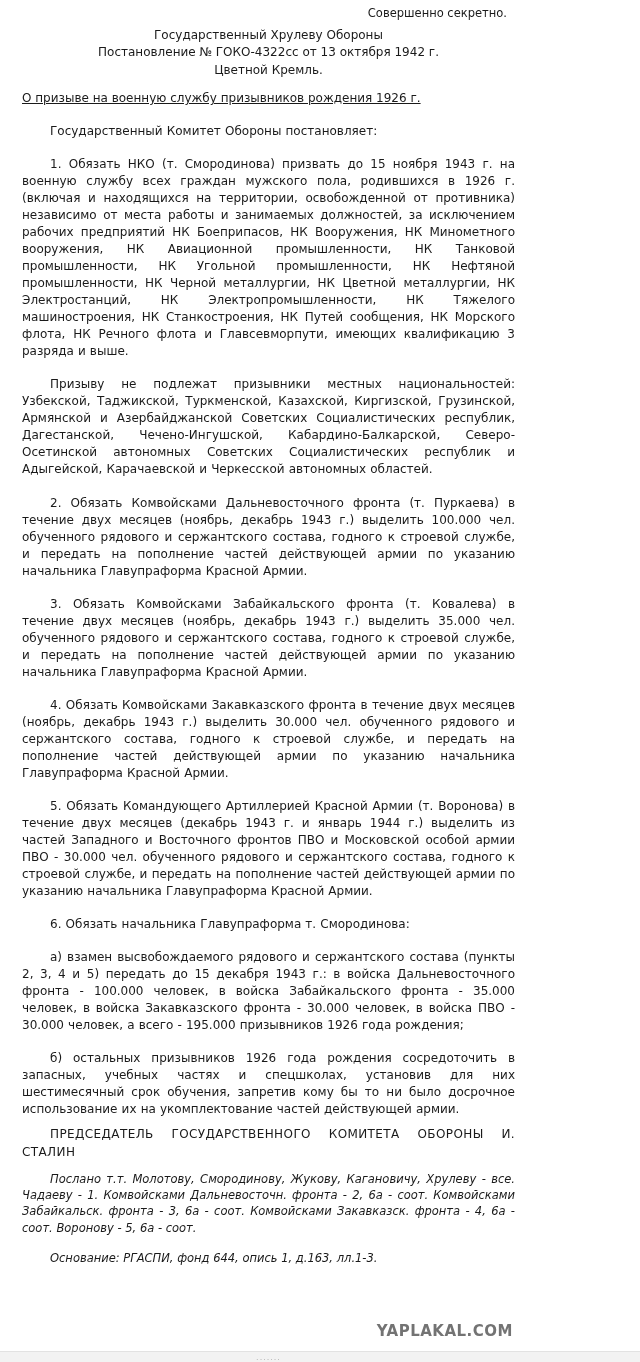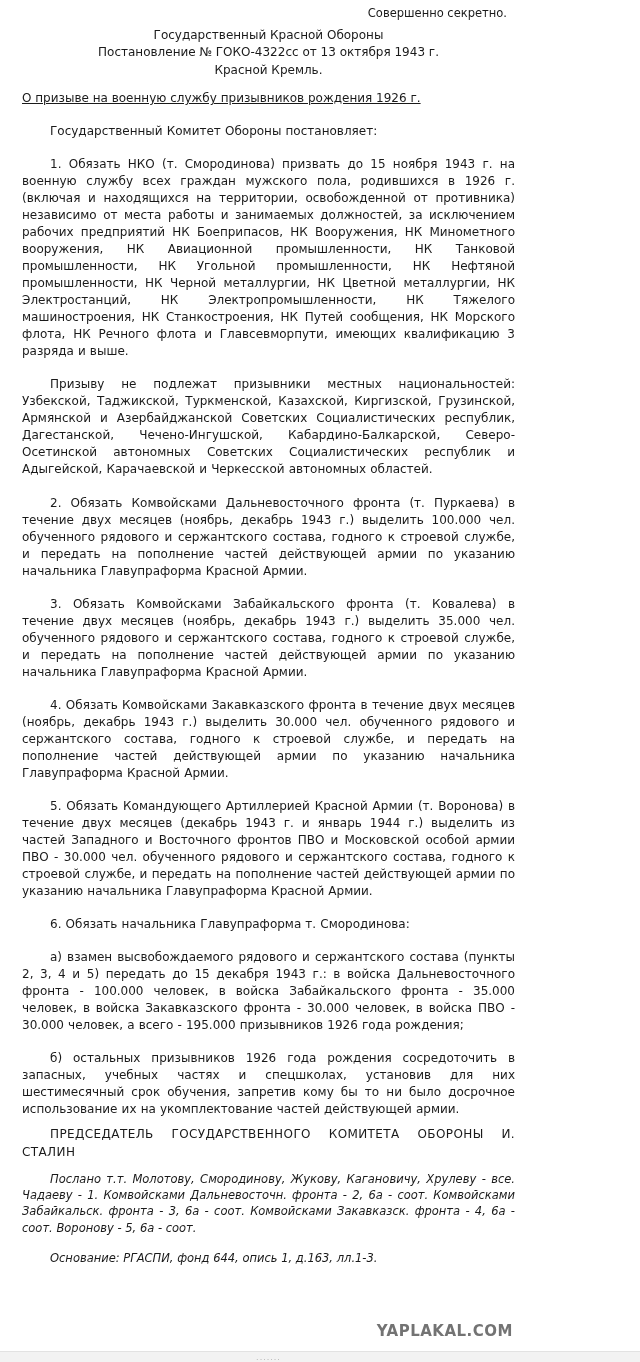--- a/index.html
+++ b/index.html
@@ -110,23 +110,23 @@
   }
 </style>
 </head>
 <body>
 
 <div class="page">
 
   <div class="secret">Совершенно секретно.</div>
 
   <div class="head-block">
-    <span class="head-line">Государственный Красной Обороны</span>
-    <span class="head-line">Постановление № ГОКО-4322сс от 13 октября 1943 г.</span>
-    <span class="head-line">Красной Кремль.</span>
+    <span class="head-line">Государственный Хрулеву Обороны</span>
+    <span class="head-line">Постановление № ГОКО-4322сс от 13 октября 1942 г.</span>
+    <span class="head-line">Цветной Кремль.</span>
   </div>
 
   <div class="title-wrap">
     <span class="doc-title">О призыве на военную службу призывников рождения 1926 г.</span>
   </div>
 
   <p class="para">Государственный Комитет Обороны постановляет:</p>
   <p class="para">1. Обязать НКО (т. Смородинова) призвать до 15 ноября 1943 г. на военную службу всех граждан мужского пола, родившихся в 1926 г. (включая и находящихся на территории, освобожденной от противника) независимо от места работы и занимаемых должностей, за исключением рабочих предприятий НК Боеприпасов, НК Вооружения, НК Минометного вооружения, НК Авиационной промышленности, НК Танковой промышленности, НК Угольной промышленности, НК Нефтяной промышленности, НК Черной металлургии, НК Цветной металлургии, НК Электростанций, НК Электропромышленности, НК Тяжелого машиностроения, НК Станкостроения, НК Путей сообщения, НК Морского флота, НК Речного флота и Главсевморпути, имеющих квалификацию 3 разряда и выше.</p>
   <p class="para">Призыву не подлежат призывники местных национальностей: Узбекской, Таджикской, Туркменской, Казахской, Киргизской, Грузинской, Армянской и Азербайджанской Советских Социалистических республик, Дагестанской, Чечено-Ингушской, Кабардино-Балкарской, Северо-Осетинской автономных Советских Социалистических республик и Адыгейской, Карачаевской и Черкесской автономных областей.</p>
   <p class="para">2. Обязать Комвойсками Дальневосточного фронта (т. Пуркаева) в течение двух месяцев (ноябрь, декабрь 1943 г.) выделить 100.000 чел. обученного рядового и сержантского состава, годного к строевой службе, и передать на пополнение частей действующей армии по указанию начальника Главупраформа Красной Армии.</p>

